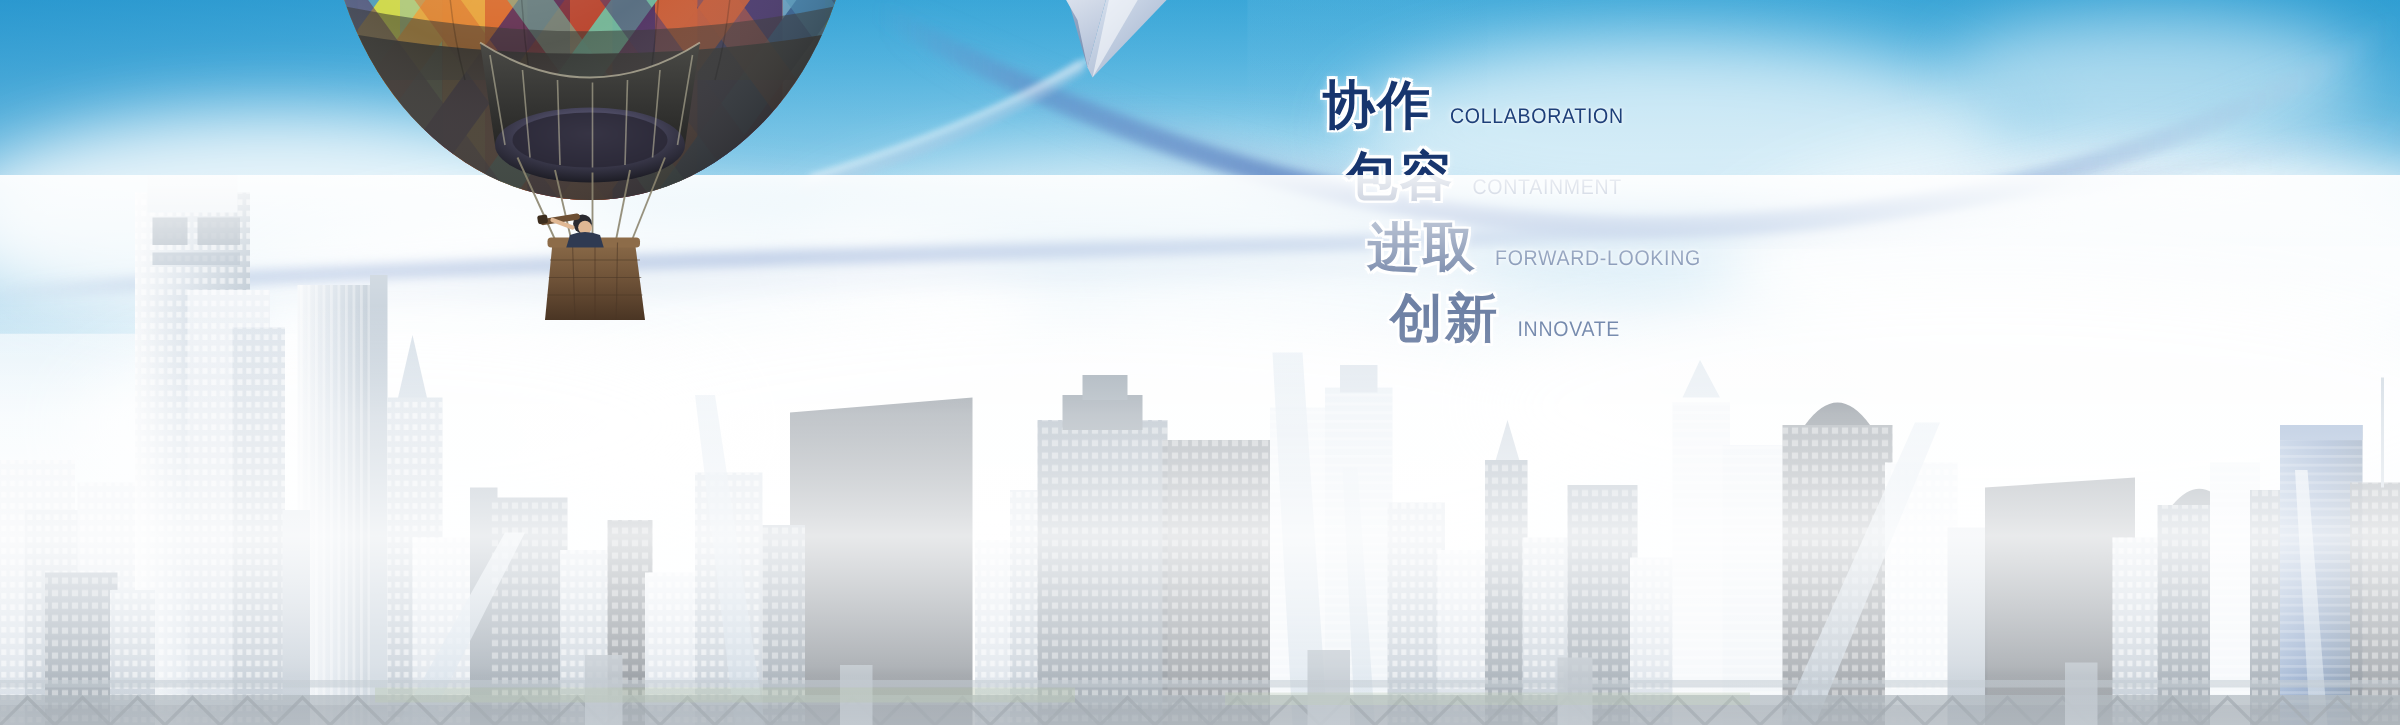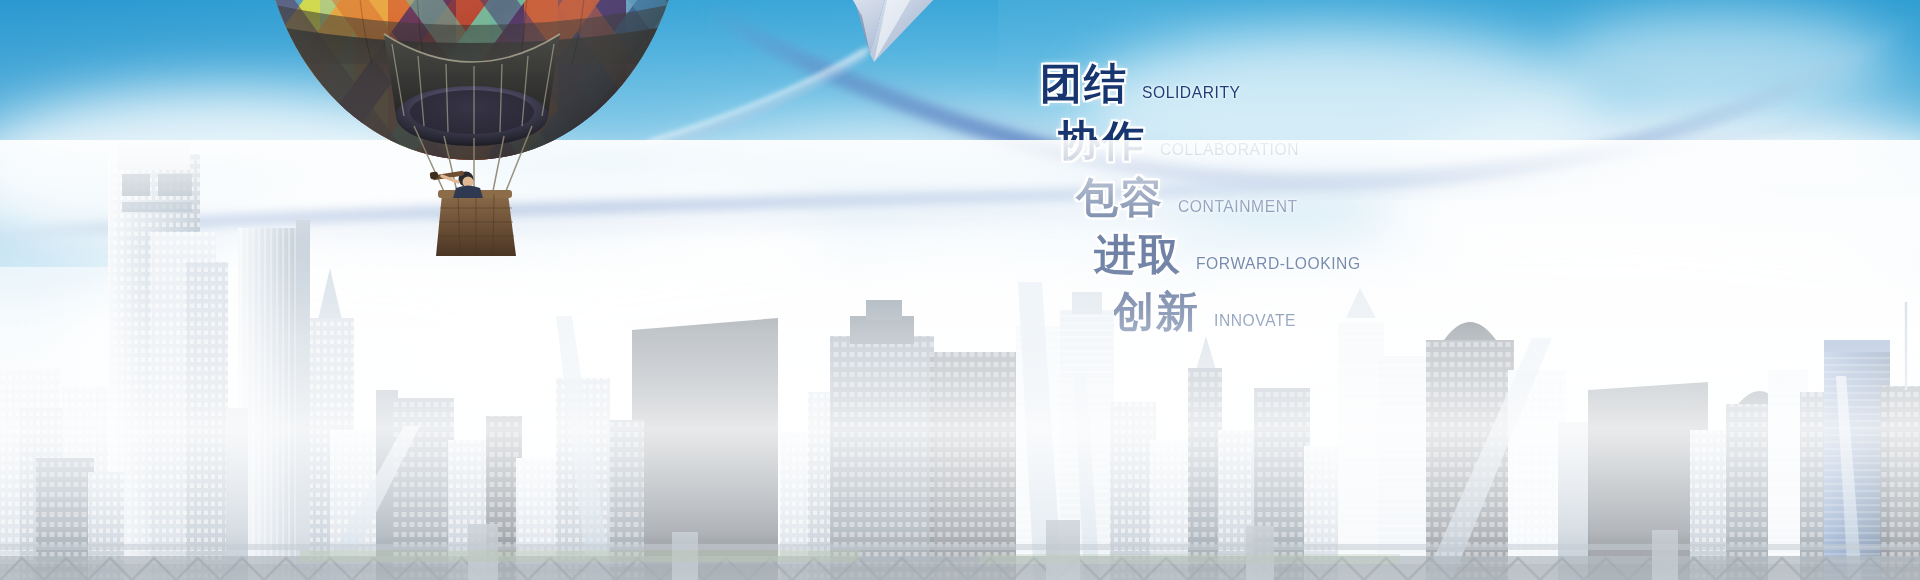--- a/index.html
+++ b/index.html
@@ -180,24 +180,20 @@
     <polygon points="30,2 96,0 70,96 62,58" fill="url(#pl1)" opacity=".95"></polygon>
     <polygon points="96,0 130,8 74,104" fill="#ffffff" opacity=".55"></polygon>
   </svg>
 
   <div class="cloud c6"></div>
   <div class="cloud c7"></div>
   <div class="cloud c8"></div>
 
   <div class="slogans">
 
-    <div class="sl-row ind0">
-      <span class="sl-cn">团结</span>
-      <span class="sl-en">SOLIDARITY</span>
-    </div>
 
     <div class="sl-row ind1">
       <span class="sl-cn">协作</span>
       <span class="sl-en">COLLABORATION</span>
     </div>
 
     <div class="sl-row ind2">
       <span class="sl-cn">包容</span>
       <span class="sl-en">CONTAINMENT</span>
     </div>

